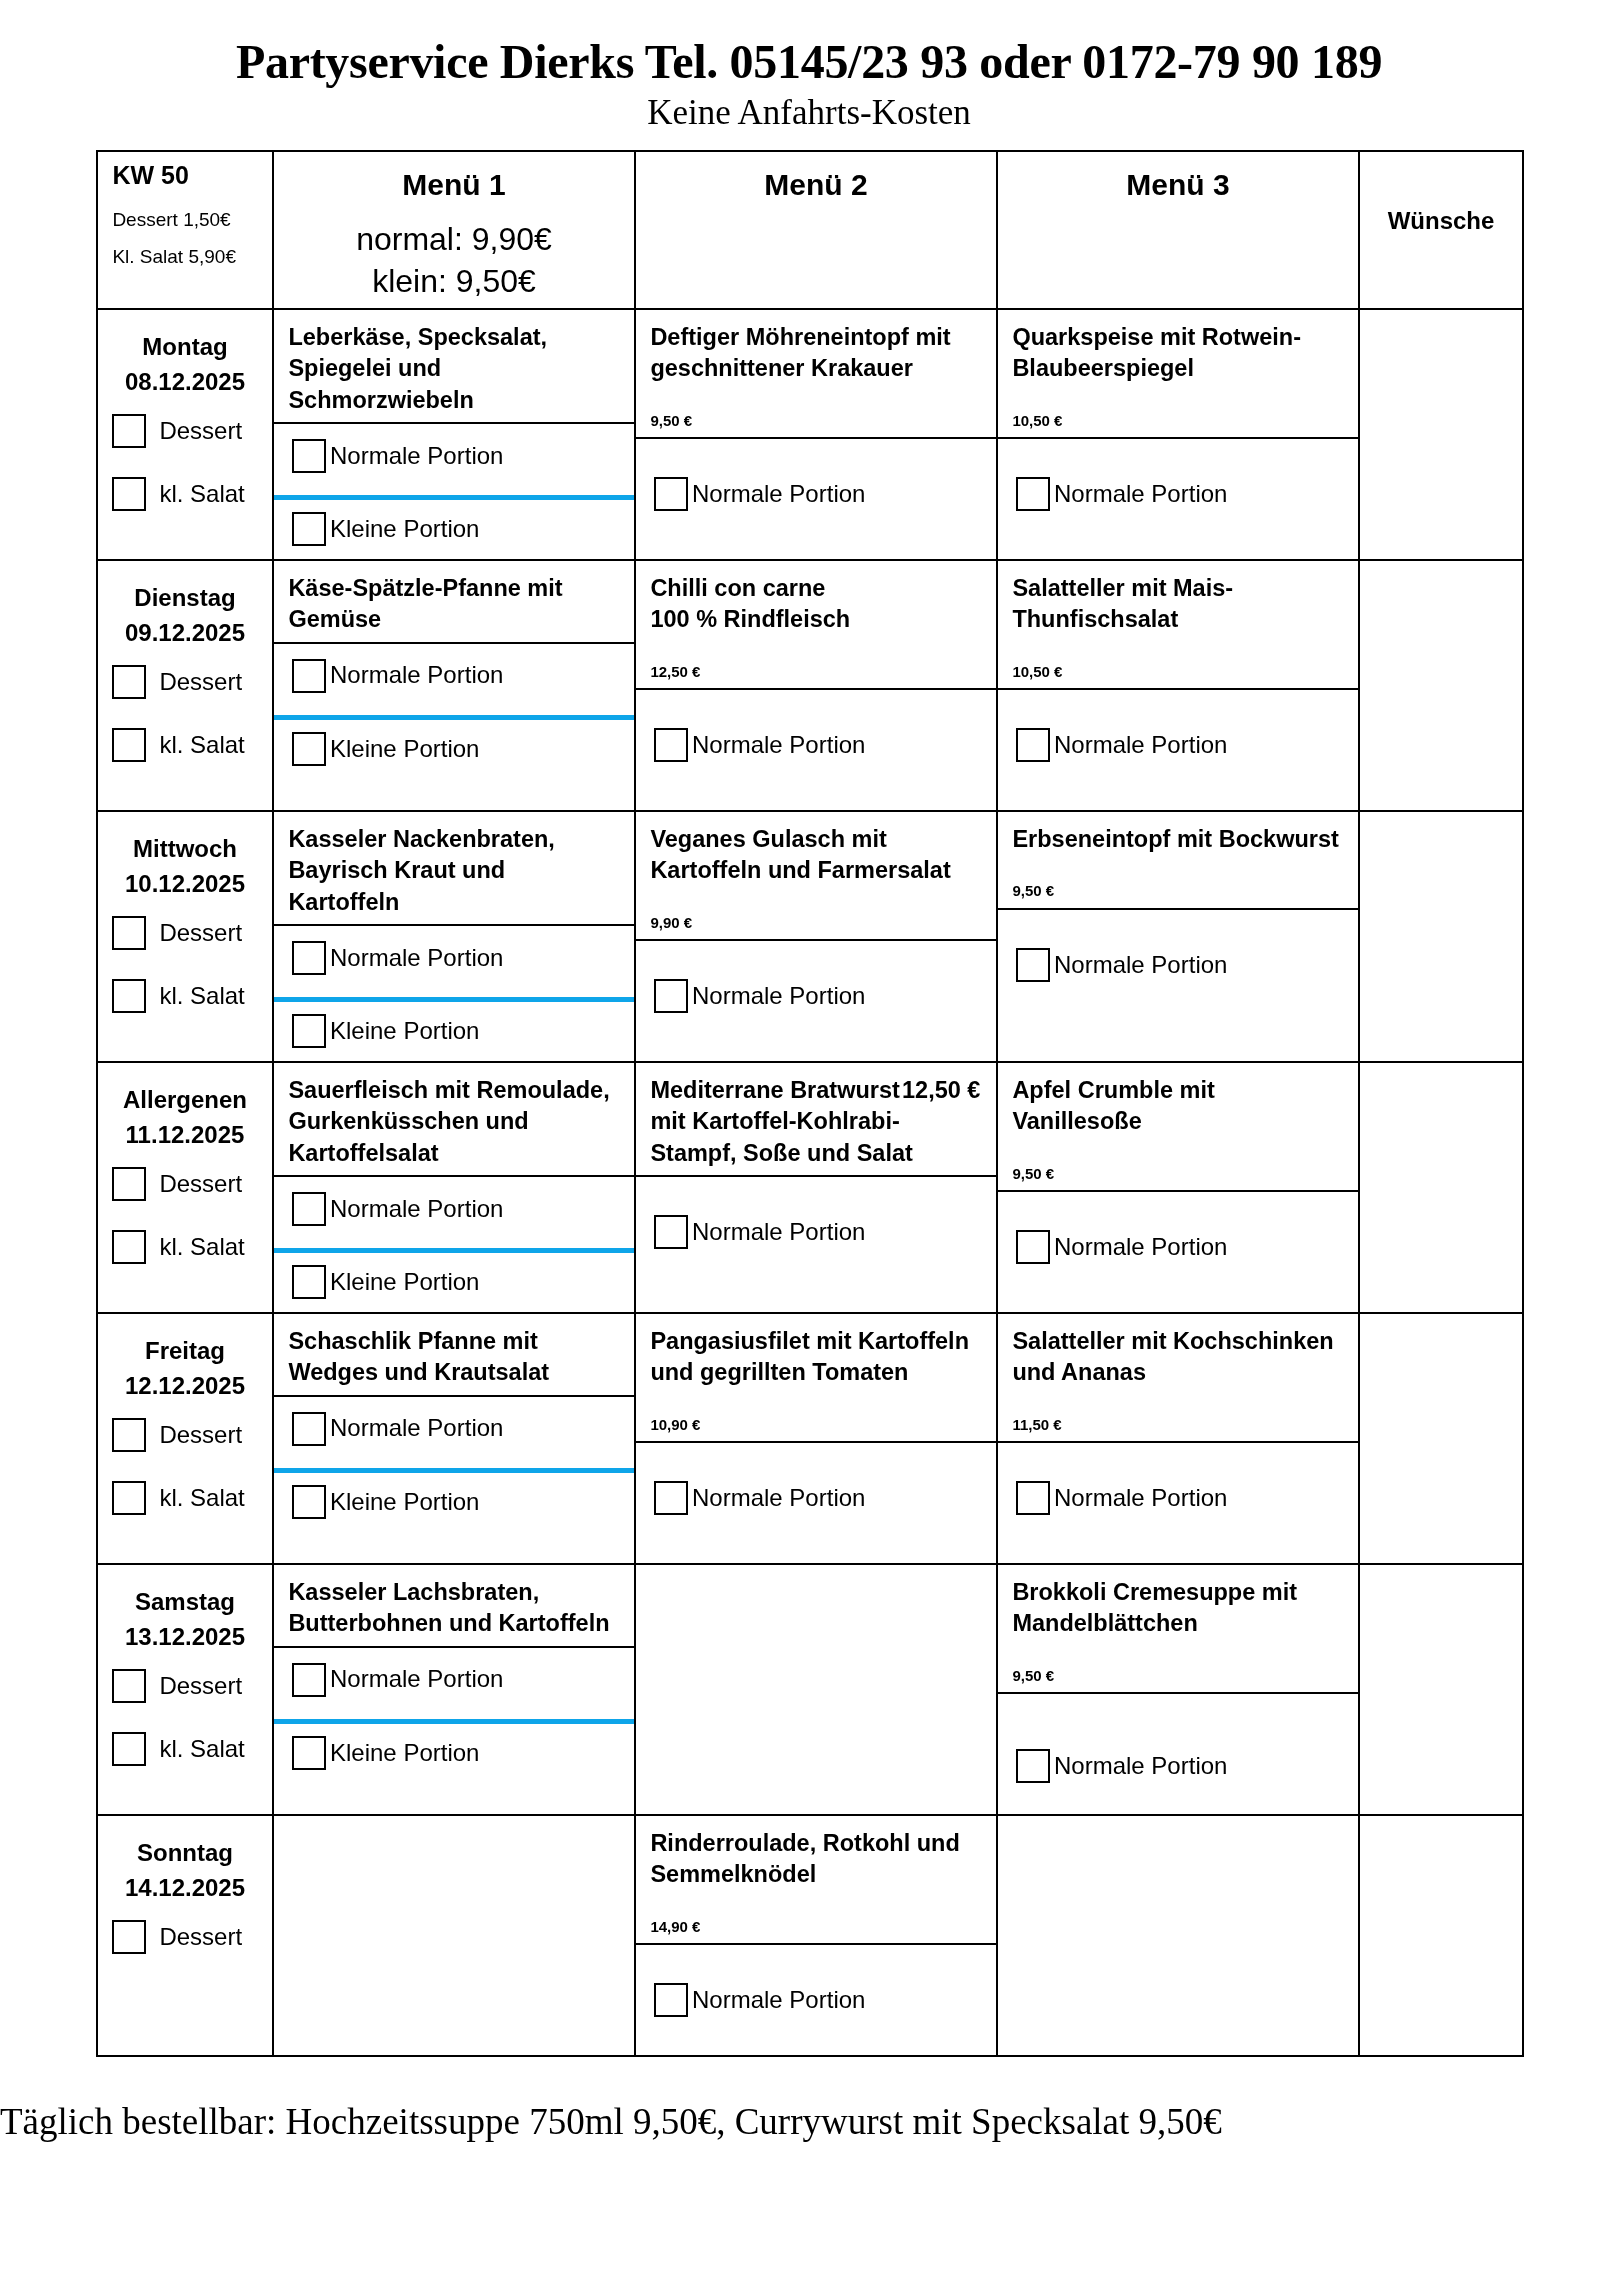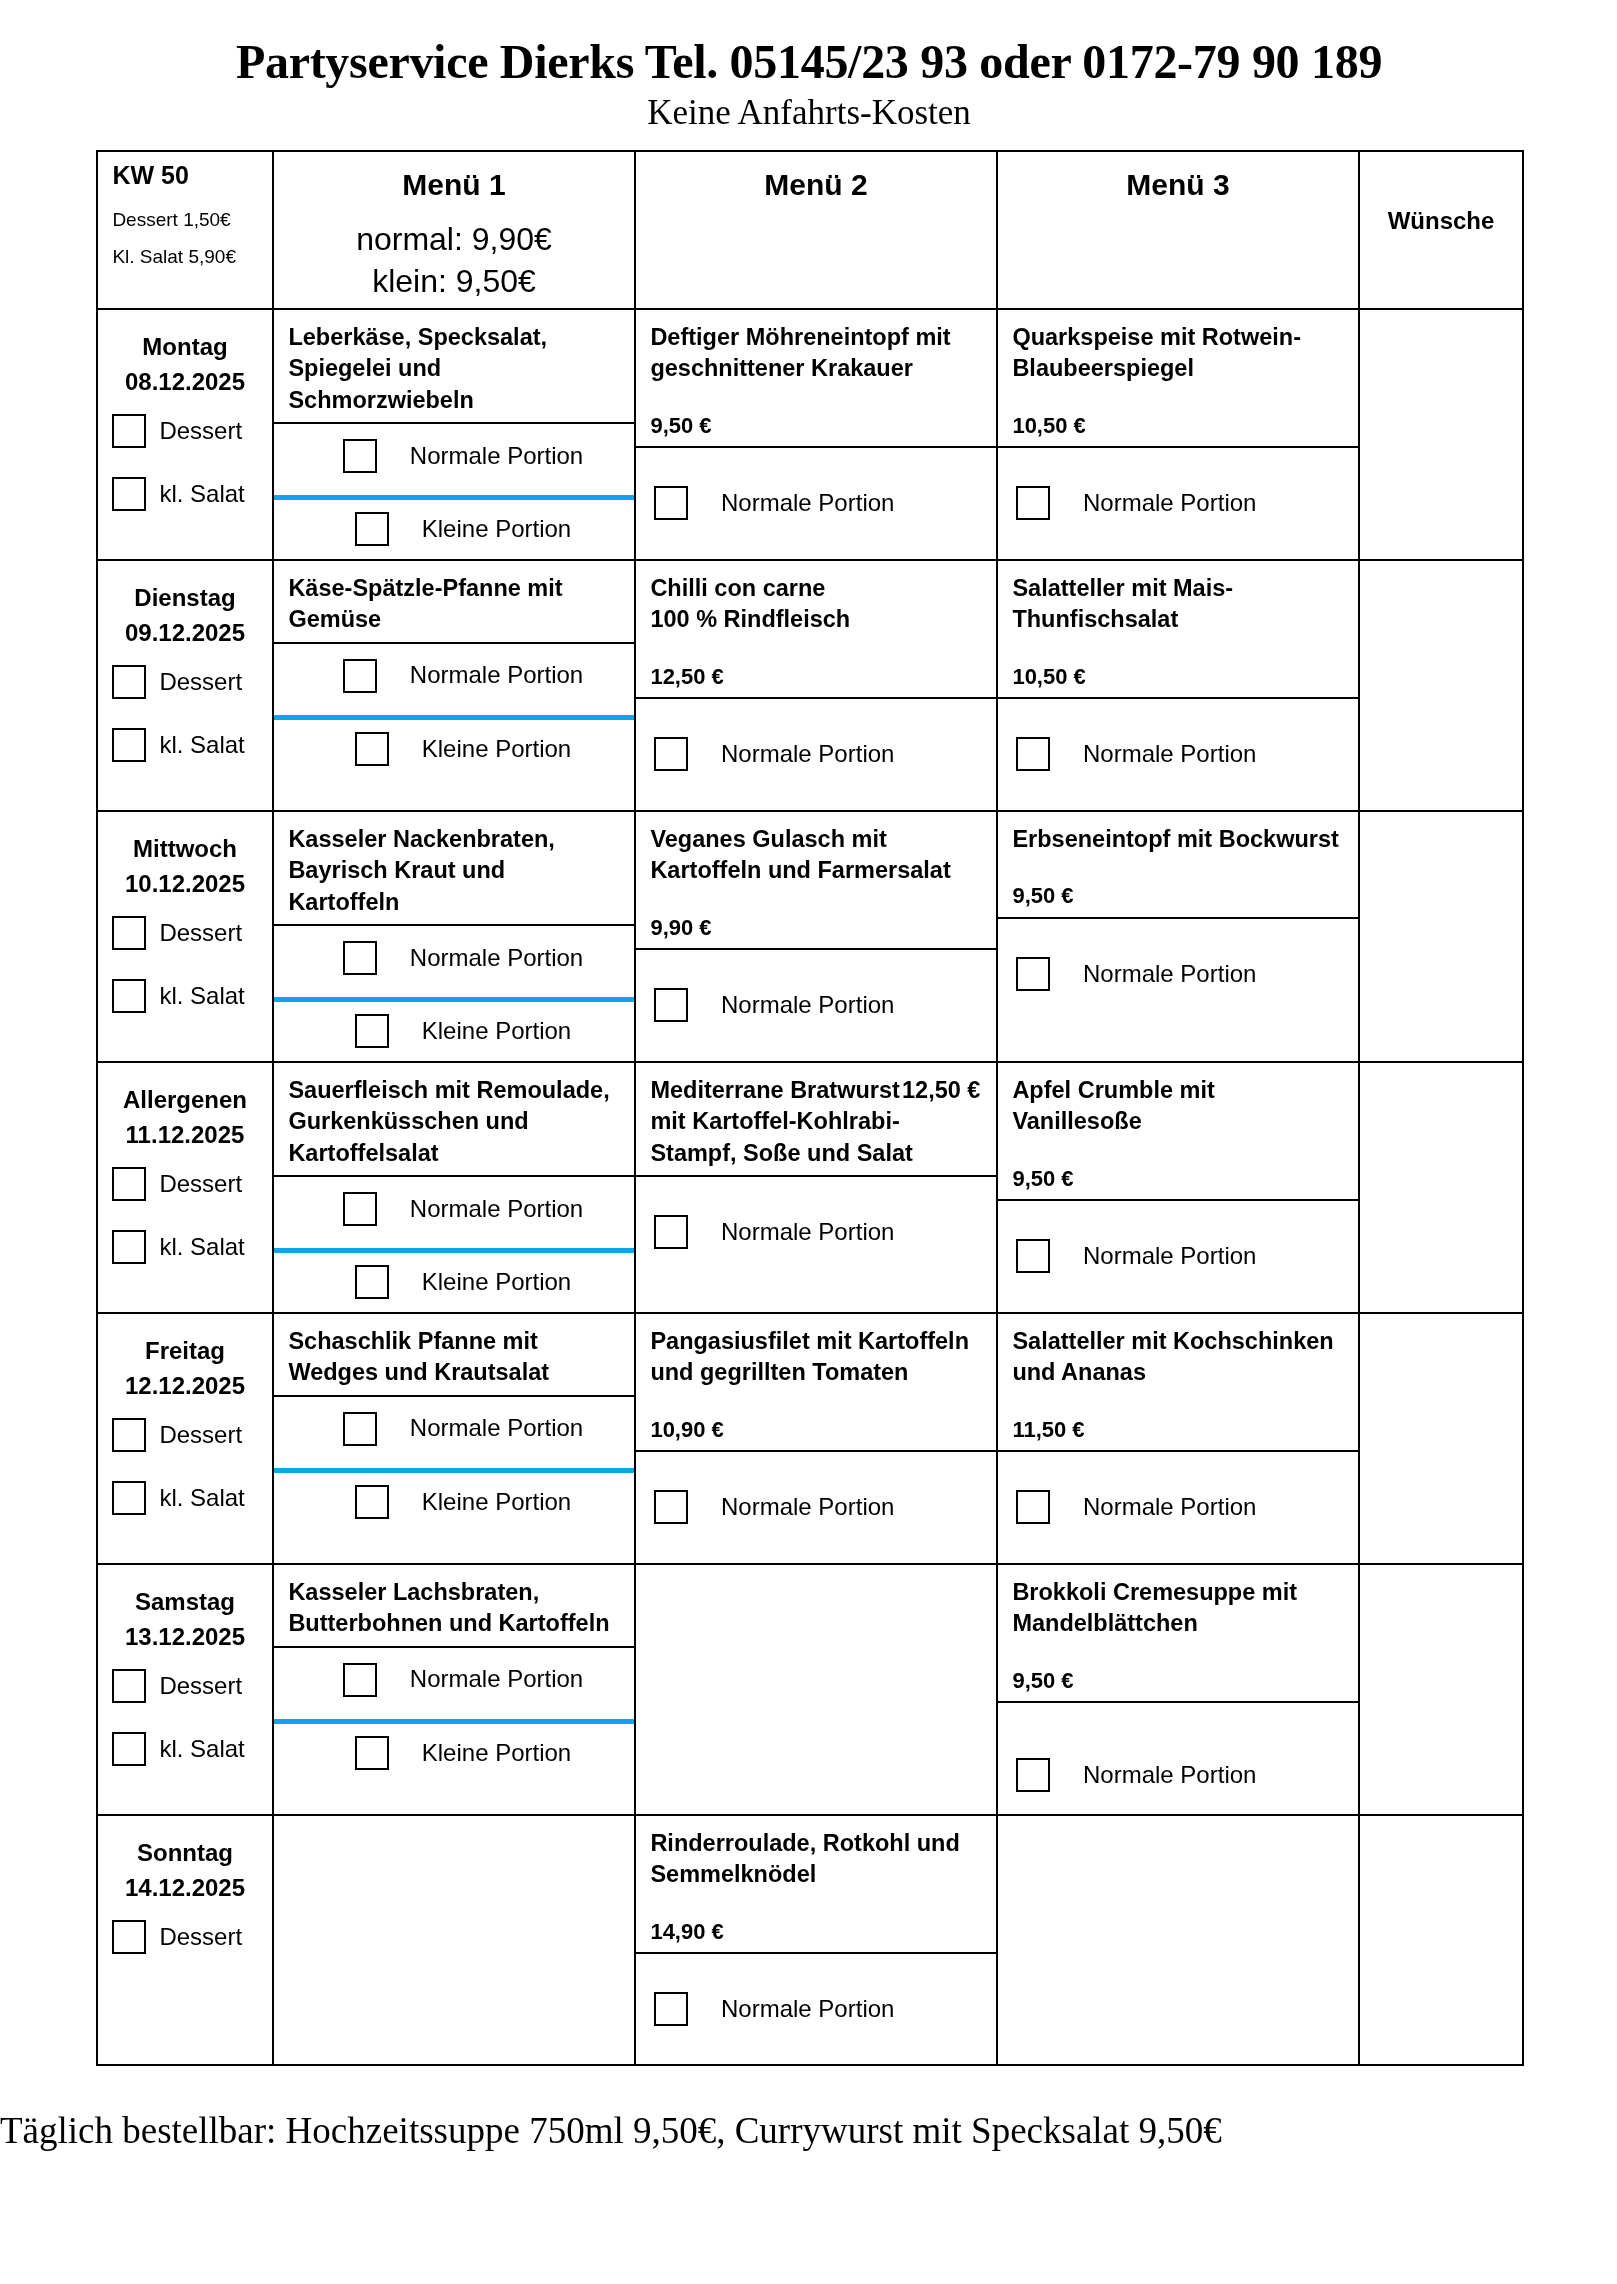--- a/index.html
+++ b/index.html
@@ -130,22 +130,21 @@
   .cbrow {
     display: flex;
     align-items: center;
     gap: 13px;
     height: 63px;
     box-sizing: border-box;
     padding-left: 14.4px;
   }
   .cbrow.pad-m {
     padding-left: 18px;
-    gap: 33px;
-    justify-content: center;
+    gap: 4px;
   }
   .cb {
     width: 34px;
     height: 34px;
     border: 2px solid #000;
     background: #fff;
     flex: 0 0 auto;
     box-sizing: border-box;
   }
   .cb-label {
@@ -164,21 +163,21 @@
   .dish-area {
     padding: 11.7px 11.7px 6.5px 14.4px;
     box-sizing: border-box;
   }
   .dish-name {
     font-size: 23.5px;
     font-weight: bold;
     line-height: 1.33;
   }
   .dish-price {
-    font-size: 22px;
+    font-size: 15px;
     font-weight: bold;
     line-height: 1.33;
     margin-top: 26px;
   }
   .dish-inline-price {
     float: right;
     padding-right: 3.9px;
   }
 
   

